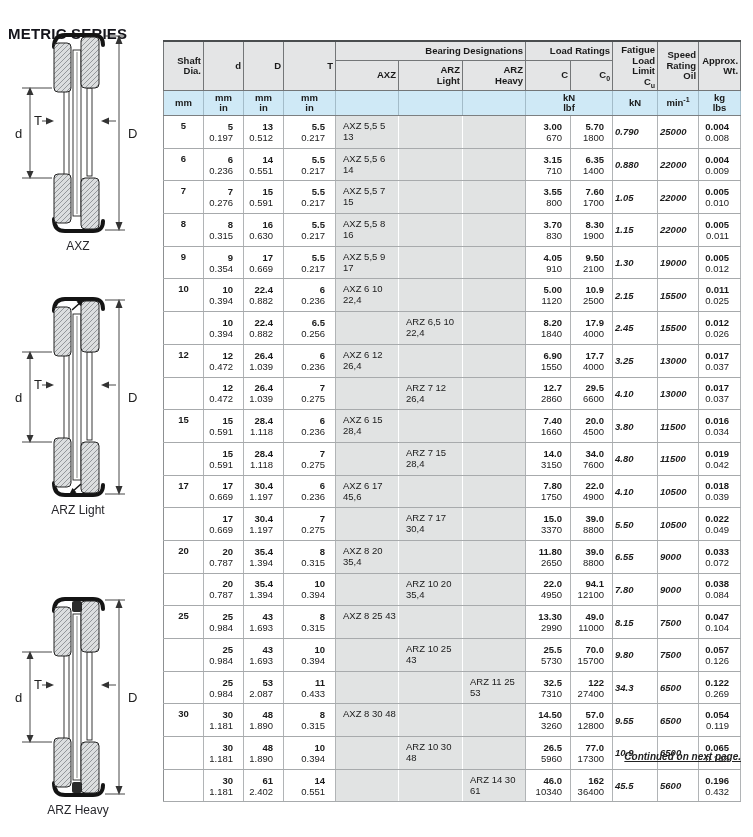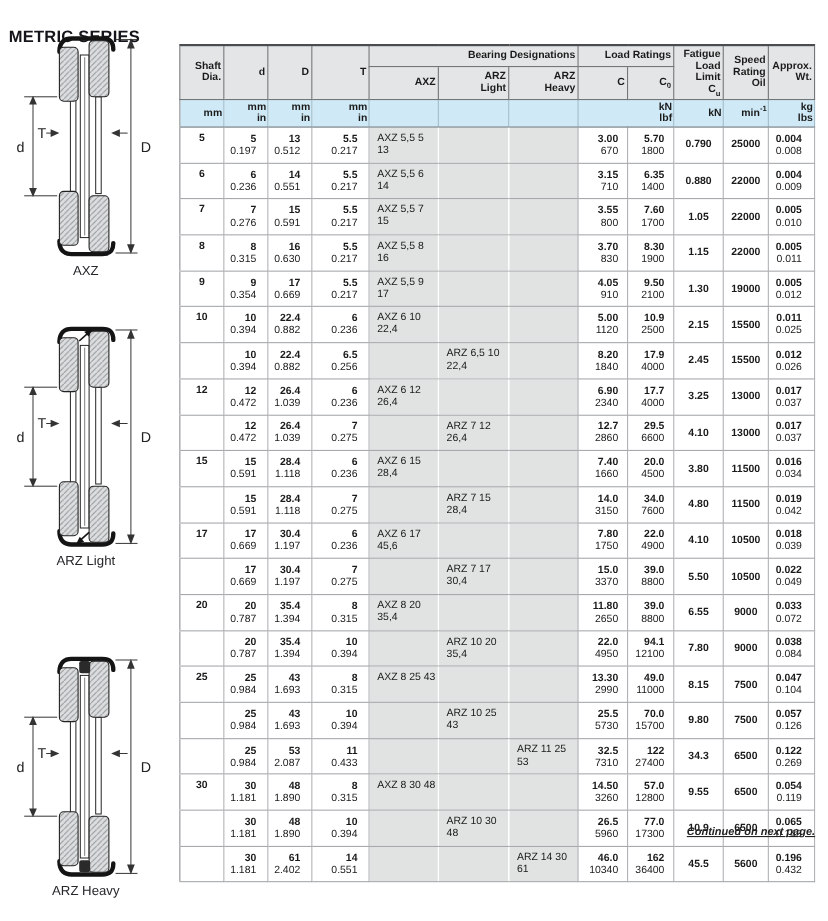--- a/index.html
+++ b/index.html
@@ -27,36 +27,36 @@
     border-left:1px solid #8d9092;
   }
   th{
     background:var(--header_bg,#e4e5e6);font-weight:bold;text-align:right;
     vertical-align:middle;line-height:10.5px;padding:1px 2px;
     border:1px solid #737678;
   }
   tr.h-group th{height:16px;}
   tr.h-sub th{height:27px;}
   tr.h-units td{
-    background:var(--units_row_bg,#cfe9f6);font-weight:bold;text-align:right;
+    background:var(--units_row_bg,#cfe9f6);font-weight:bold;text-align:center;
     vertical-align:middle;line-height:10.5px;height:22px;
     border-right:1px solid #a3bcc9;border-bottom:1px solid #7c7f81;
   }
   tbody td{
     border-right:1px solid #b1b4b6;border-bottom:1px solid #a7aaac;
     vertical-align:middle;padding:0 2px;height:27.7px;overflow:hidden;
   }
   .pre{white-space:pre-line;}
   sub{font-size:7px;line-height:0;}
   sup{font-size:7px;line-height:0;}
   td.shaft{font-weight:bold;text-align:center;vertical-align:top;padding-top:4px;}
   td.num{text-align:right;padding-right:10px;}
   td.load{padding-right:8px;}
   td.wt{padding-right:11px;margin-top:12px;}
-  td.mid{text-align:center;font-weight:bold;}
+  td.mid{font-weight:bold;font-style:italic;}
   td.desig{
     background:var(--designation_bg,#e1e3e3);text-align:left;vertical-align:top;
     padding:4px 2px 0 7px;border-right-color:#ffffff;font-weight:normal;
   }
   td.desig.last{border-right-color:#b1b4b6;}
   .v1{font-weight:bold;line-height:11px;}
   .v2{font-weight:normal;line-height:11px;}
   .continued-note{
     position:absolute;right:12px;top:751px;font-size:10px;
     font-style:italic;font-weight:bold;color:#222;text-decoration:underline;
@@ -499,21 +499,21 @@
             </td>
             <td class="num">
               <div class="v1">6</div>
               <div class="v2">0.236</div>
             </td>
             <td class="desig">AXZ 6 12 26,4</td>
             <td class="desig"></td>
             <td class="desig last"></td>
             <td class="num load">
               <div class="v1">6.90</div>
-              <div class="v2">2340</div>
+              <div class="v2">1550</div>
             </td>
             <td class="num load">
               <div class="v1">17.7</div>
               <div class="v2">4000</div>
             </td>
             <td class="mid">3.25</td>
             <td class="mid">13000</td>
             <td class="num wt">
               <div class="v1">0.017</div>
               <div class="v2">0.037</div>

